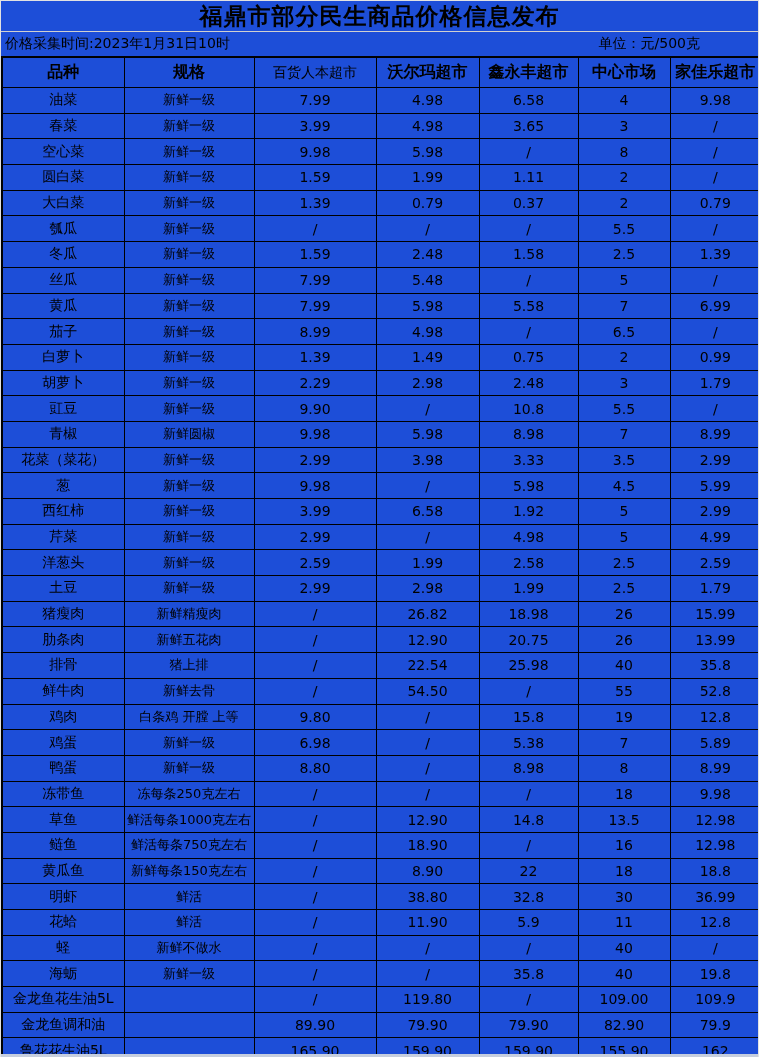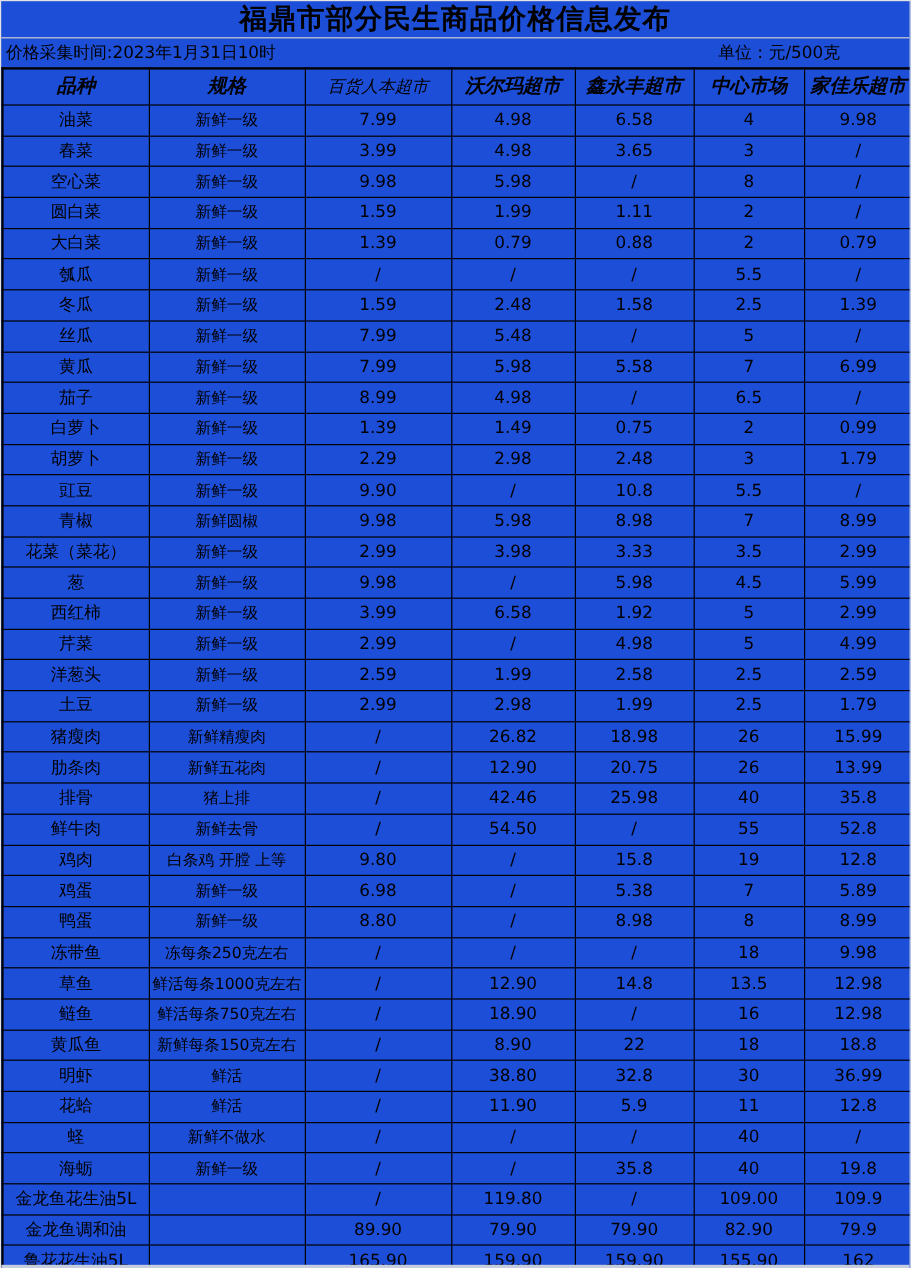--- a/index.html
+++ b/index.html
@@ -53,21 +53,20 @@
     text-align: center;
     vertical-align: middle;
     padding: 0;
     overflow: hidden;
     white-space: nowrap;
   }
   table.price-table thead th {
     height: 29px;
     font-size: 16px;
     font-weight: bold;
-    font-style: italic;
   }
   table.price-table thead th.thin {
     font-weight: normal;
     font-size: 14px;
   }
   table.price-table tbody td {
     height: 24.7px;
     font-size: 14px;
   }
   table.price-table tbody td.spec-cell {
@@ -151,21 +150,21 @@
           <td>1.99</td>
           <td>1.11</td>
           <td>2</td>
           <td>/</td>
         </tr>
         <tr>
           <td>大白菜</td>
           <td class="spec-cell">新鲜一级</td>
           <td>1.39</td>
           <td>0.79</td>
-          <td>0.88</td>
+          <td>0.37</td>
           <td>2</td>
           <td>0.79</td>
         </tr>
         <tr>
           <td>瓠瓜</td>
           <td class="spec-cell">新鲜一级</td>
           <td>/</td>
           <td>/</td>
           <td>/</td>
           <td>5.5</td>
@@ -312,21 +311,21 @@
           <td>/</td>
           <td>12.90</td>
           <td>20.75</td>
           <td>26</td>
           <td>13.99</td>
         </tr>
         <tr>
           <td>排骨</td>
           <td class="spec-cell">猪上排</td>
           <td>/</td>
-          <td>42.46</td>
+          <td>22.54</td>
           <td>25.98</td>
           <td>40</td>
           <td>35.8</td>
         </tr>
         <tr>
           <td>鲜牛肉</td>
           <td class="spec-cell">新鲜去骨</td>
           <td>/</td>
           <td>54.50</td>
           <td>/</td>

